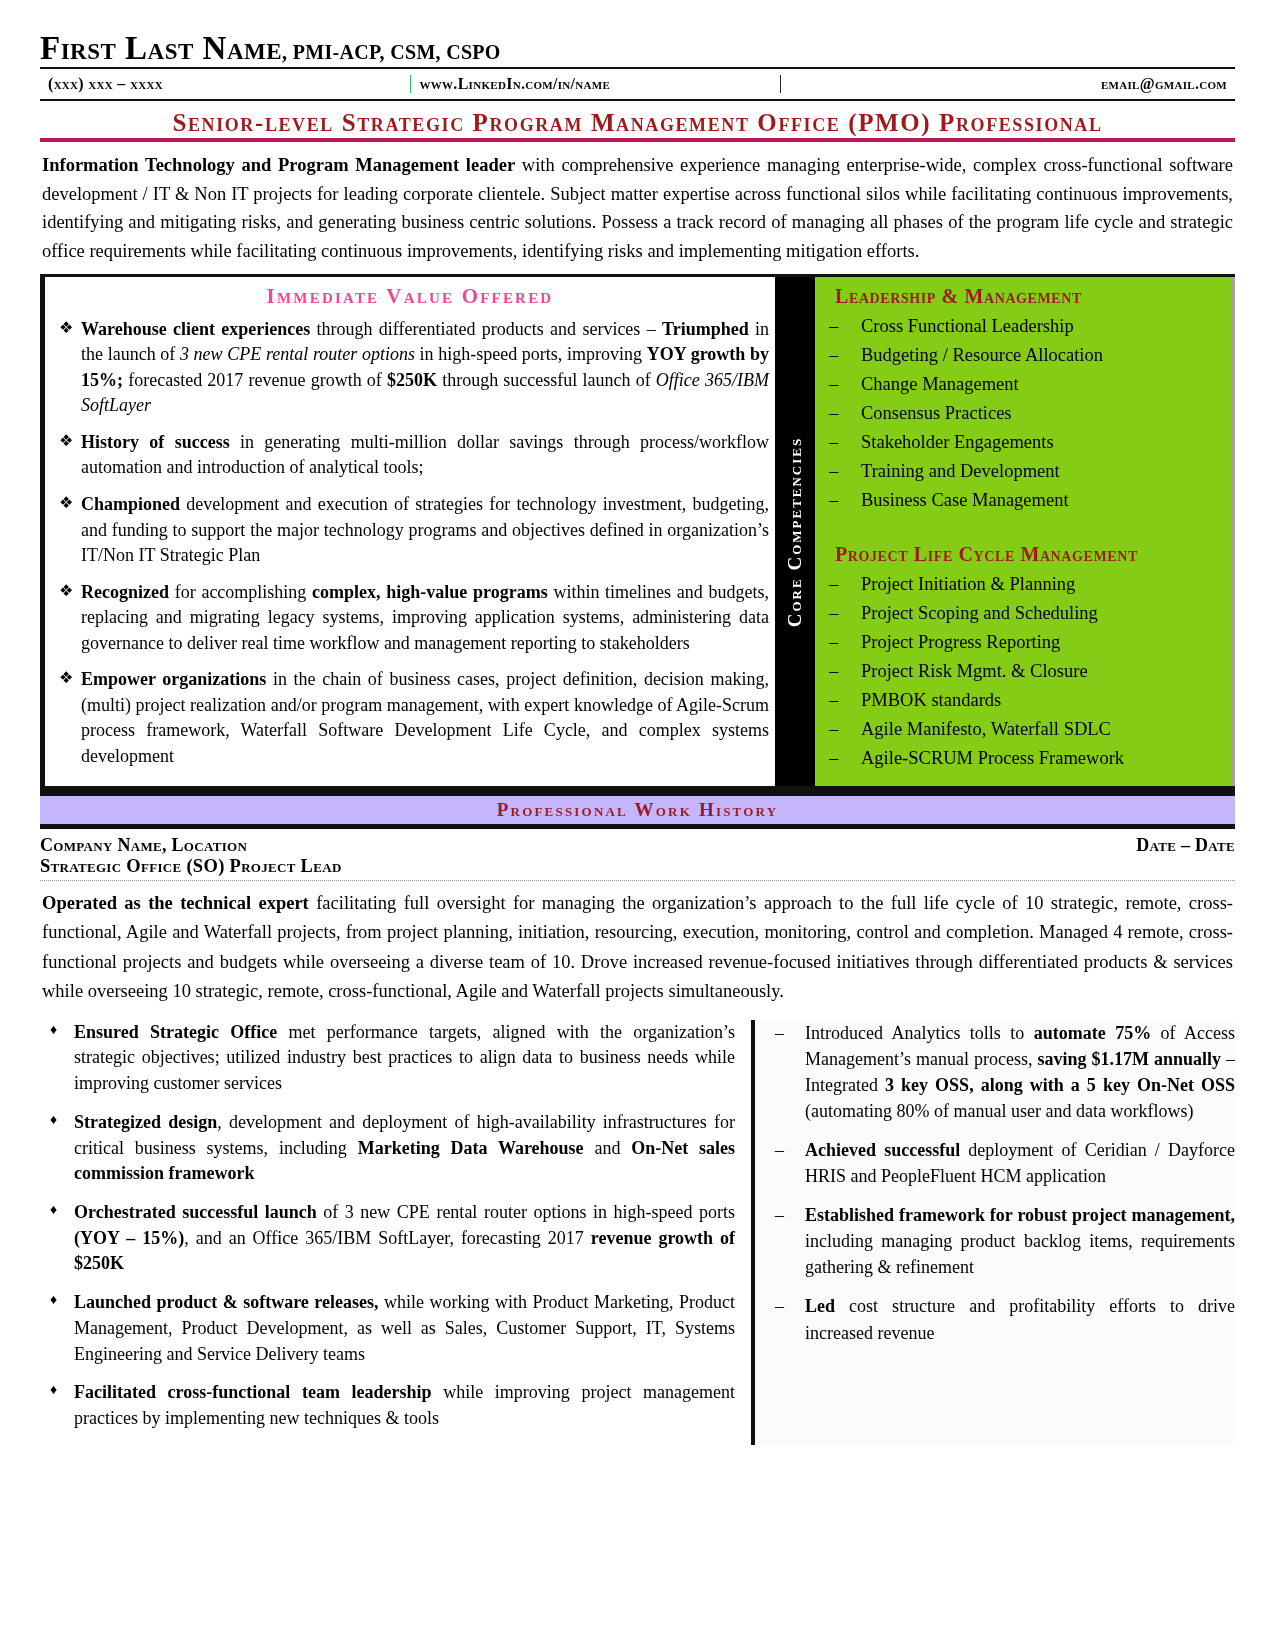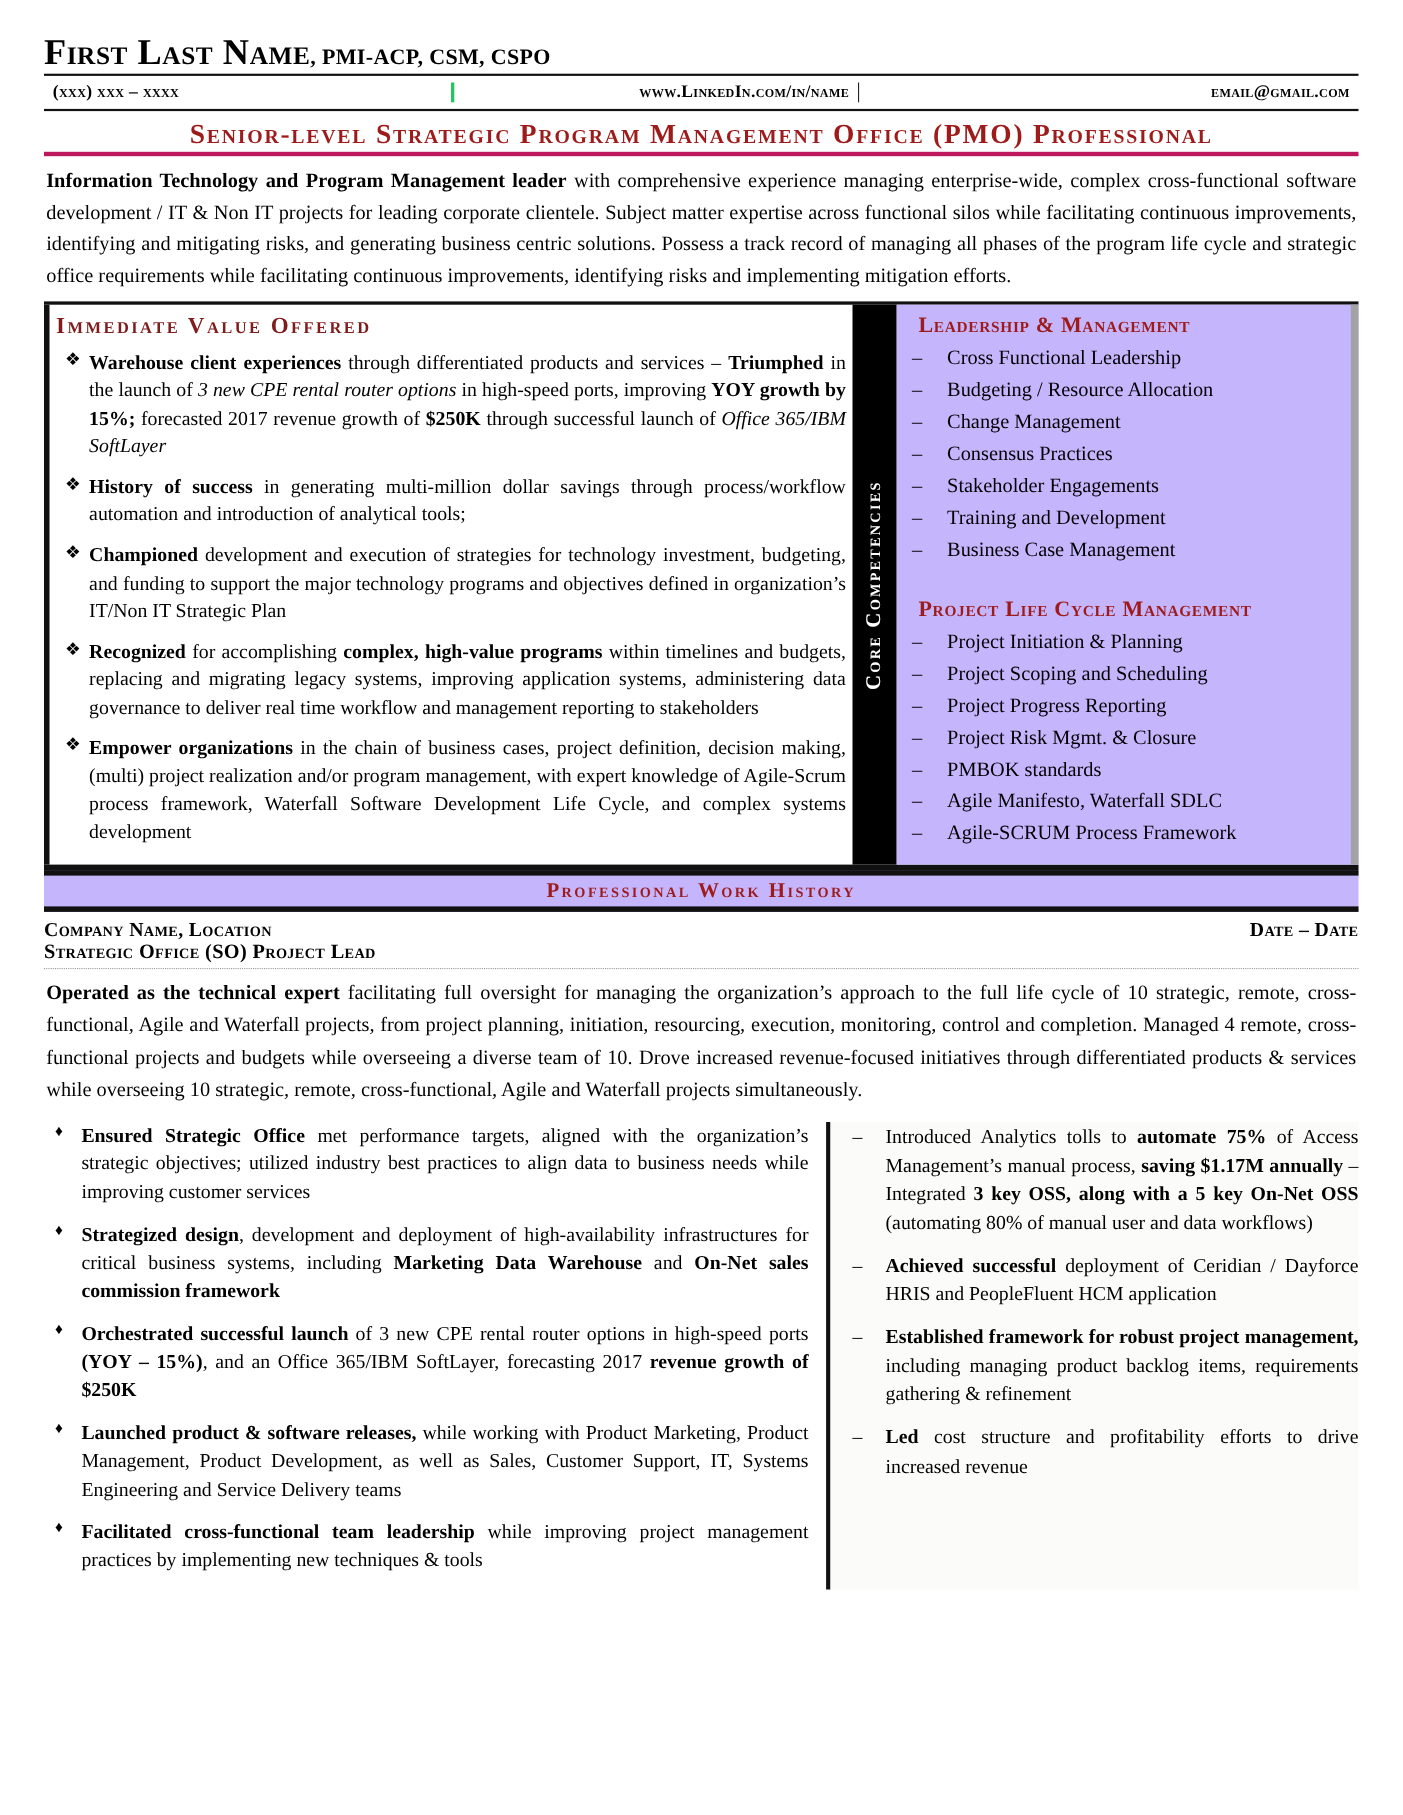--- a/index.html
+++ b/index.html
@@ -58,21 +58,21 @@
   }
   .contact-cell {
     font-size: 16px;
     font-variant: small-caps;
     font-weight: bold;
     letter-spacing: 0.3px;
     padding: 0 8px;
     box-sizing: border-box;
   }
   .cc-left { width: 31%; text-align: left; }
-  .cc-mid  { width: 31%; text-align: right; border-left: 3px solid #22c55e; border-right: 1px solid #222;}
+  .cc-mid  { width: 31%; text-align: left; border-left: 1px solid #22c55e; border-right: 1px solid #222;}
   .cc-right{ width: 38%; text-align: right; }
 
   
   .title-block {
     border-bottom: 4px solid #be185d;
     padding-top: 8px;
     padding-bottom: 2px;
     text-align: center;
   }
   .headline {
@@ -112,21 +112,22 @@
     border-bottom: 5px solid #111;
   }
   .col-left {
     width: 735px;
     box-sizing: border-box;
     padding: 4px 6px 6px 6px;
     border-left: 5px solid #111;
     border-right: 0;
   }
   .ivo-title {
-    color: #7f1d1d;
+    text-align: center;
+    color: #ec4899;
     font-weight: bold;
     font-size: 21px;
     font-variant: small-caps;
     letter-spacing: 2.2px;
     margin: 3px 0 8px 0;
   }
   .ivo-list { margin: 0; padding: 0; list-style: none; }
   .ivo-list li {
     display: flex;
     font-size: 18px;
@@ -160,22 +161,22 @@
     font-weight: bold;
     font-size: 19px;
     font-variant: small-caps;
     letter-spacing: 2px;
   }
 
   .col-right {
     flex: 1;
     box-sizing: border-box;
     padding: 4px 6px 6px 10px;
-    border-right: 7px solid #a3a3a3;
-    background: #c4b5fd;
+    border-right: 4px solid #a3a3a3;
+    background: #84cc16;
   }
   .skill-title {
     color: #9e1b1b;
     font-weight: bold;
     font-size: 20px;
     font-variant: small-caps;
     letter-spacing: 0.6px;
     margin: 4px 0 4px 10px;
   }
   .skill-title.second { margin-top: 28px; }

